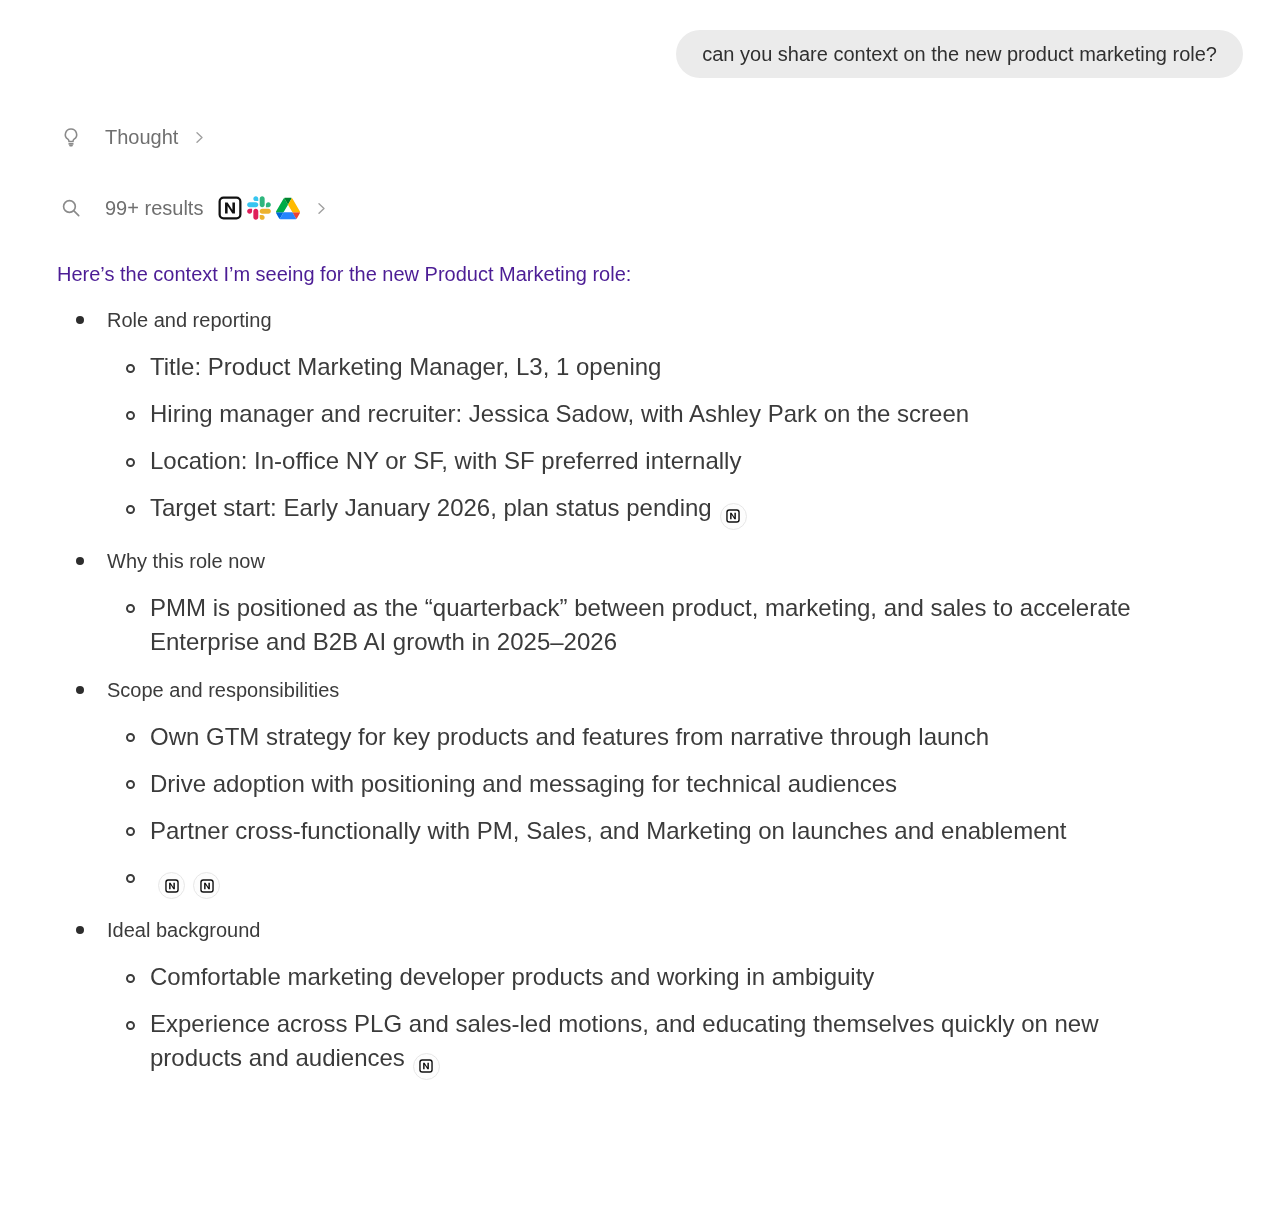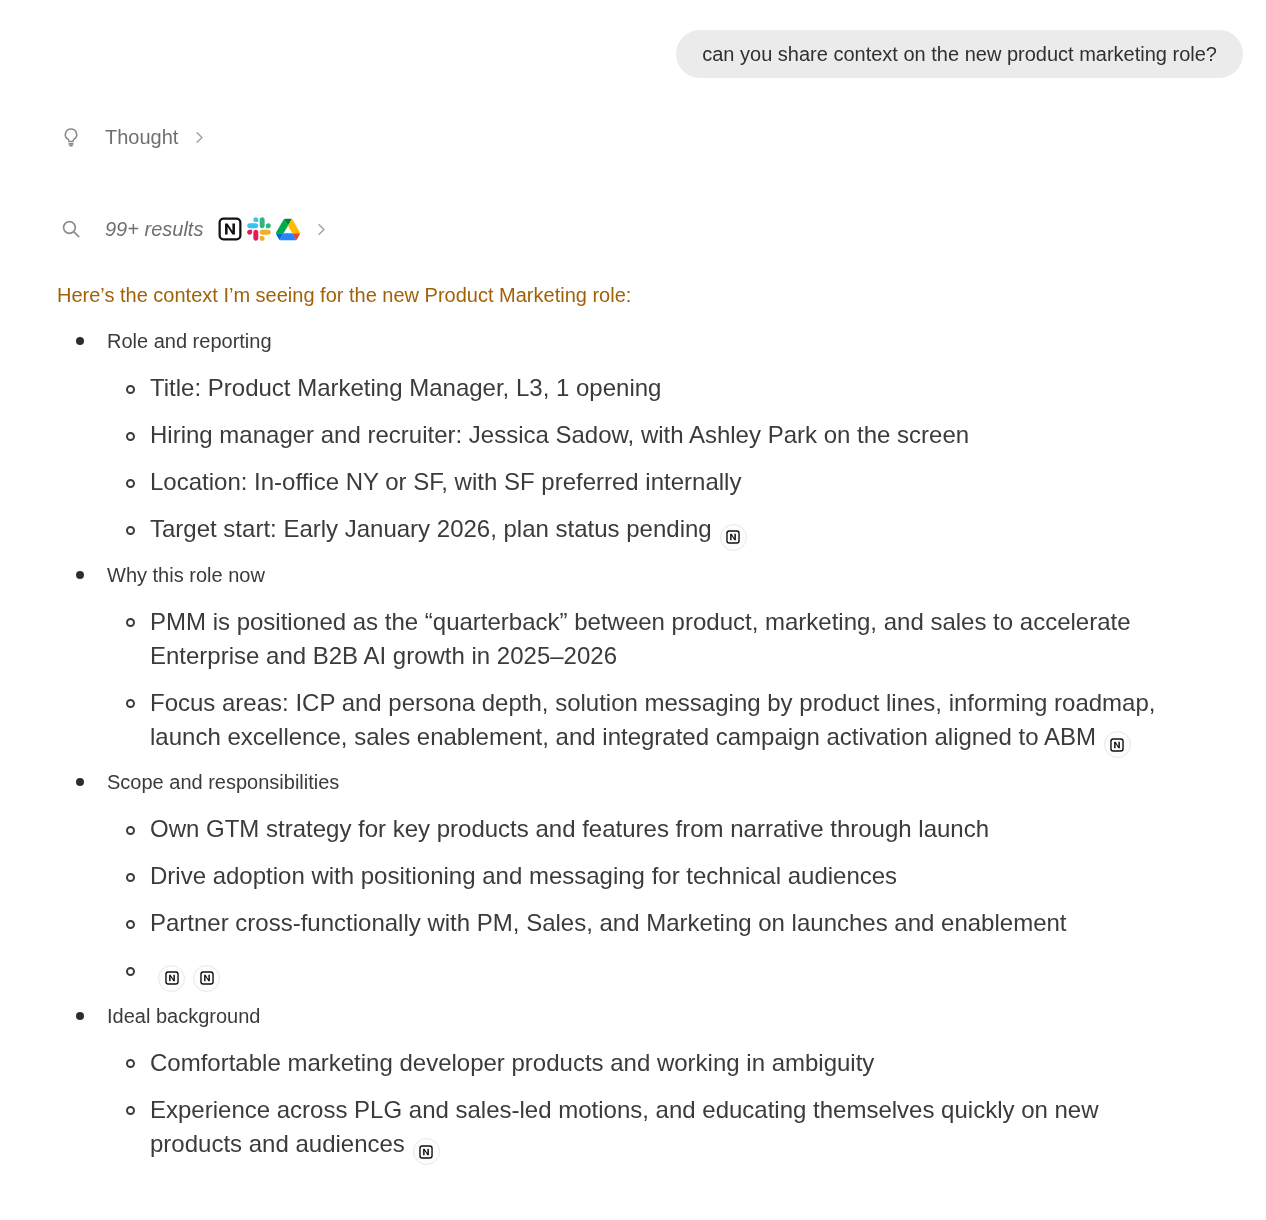--- a/index.html
+++ b/index.html
@@ -29,39 +29,39 @@
   }
   
   .tool-row {
     display: flex; align-items: center;
     height: 26px;
     padding-left: 3px;
     cursor: pointer;
     user-select: none;
   }
   .tool-row.thought { margin-top: 46px; }
-  .tool-row.results { margin-top: 66px; font-style: italic; }
+  .tool-row.results { margin-top: 45px; }
   .tool-icon { width: 22px; height: 22px; margin-right: 23px; display: inline-flex; }
   .tool-icon svg { width: 22px; height: 22px; }
   .tool-label { font-size: 20px; color: #6f6f6f; }
   .chevron { display: inline-flex; margin-left: 14px; }
   .chevron svg { width: 15px; height: 15px; }
   .source-icons { display: inline-flex; align-items: center; gap: 5px; margin-left: 15px; }
   .source-icon { display: inline-flex; width: 24px; height: 24px; align-items: center; justify-content: center; }
   .source-icon svg { width: 24px; height: 24px; }
   .source-icon.drive svg { width: 26px; height: 23px; }
   
   .intro {
     margin-top: 36px;
     font-size: 20px;
     line-height: 34px;
-    color: #a16207;
+    color: #4c1d95;
   }
   ul.l1 { list-style: none; margin-top: 12px; }
-  ul.l1 > li.li1 { position: relative; padding-left: 50px; margin-top: 7px; font-size: 20px; line-height: 34px; }
+  ul.l1 > li.li1 { position: relative; padding-left: 50px; margin-top: 14px; font-size: 20px; line-height: 34px; }
   ul.l1 > li.li1:first-child { margin-top: 11px; }
   ul.l1 > li.li1::before {
     content: "";
     position: absolute; left: 19px; top: 13px;
     width: 8px; height: 8px; border-radius: 50%;
     background: #2d2d2d;
   }
   ul.l2 { list-style: none; }
   ul.l2 > li.li2 {
     position: relative;
@@ -168,26 +168,20 @@
           <li class="li2"><span class="li2-text">Location: In-office NY or SF, with SF preferred internally</span></li>
           <li class="li2"><span class="li2-text">Target start: Early January 2026, plan status pending</span><span class="cite">
               <svg viewBox="0 0 16 16">
                 <rect x="1.1" y="1.1" width="13.8" height="13.8" rx="2.6" fill="#ffffff" stroke="#111111" stroke-width="1.6"></rect>
                 <path d="M4.7 11.7 V4.3 h1.7 l3.2 5 V4.3 h1.7 v7.4 H9.6 L6.4 6.7 v5 z" fill="#111111"></path>
               </svg>
             </span></li>
         </ul></li>
       <li class="li1"><span class="li1-text">Why this role now</span><ul class="l2">
           <li class="li2"><span class="li2-text">PMM is positioned as the “quarterback” between product, marketing, and sales to accelerate Enterprise and B2B AI growth in 2025–2026</span></li>
-          <li class="li2"><span class="li2-text">Focus areas: ICP and persona depth, solution messaging by product lines, informing roadmap, launch excellence, sales enablement, and integrated campaign activation aligned to ABM</span><span class="cite">
-              <svg viewBox="0 0 16 16">
-                <rect x="1.1" y="1.1" width="13.8" height="13.8" rx="2.6" fill="#ffffff" stroke="#111111" stroke-width="1.6"></rect>
-                <path d="M4.7 11.7 V4.3 h1.7 l3.2 5 V4.3 h1.7 v7.4 H9.6 L6.4 6.7 v5 z" fill="#111111"></path>
-              </svg>
-            </span></li>
         </ul></li>
       <li class="li1"><span class="li1-text">Scope and responsibilities</span><ul class="l2">
           <li class="li2"><span class="li2-text">Own GTM strategy for key products and features from narrative through launch</span></li>
           <li class="li2"><span class="li2-text">Drive adoption with positioning and messaging for technical audiences</span></li>
           <li class="li2"><span class="li2-text">Partner cross-functionally with PM, Sales, and Marketing on launches and enablement</span></li>
           <li class="li2"><span class="cite">
               <svg viewBox="0 0 16 16">
                 <rect x="1.1" y="1.1" width="13.8" height="13.8" rx="2.6" fill="#ffffff" stroke="#111111" stroke-width="1.6"></rect>
                 <path d="M4.7 11.7 V4.3 h1.7 l3.2 5 V4.3 h1.7 v7.4 H9.6 L6.4 6.7 v5 z" fill="#111111"></path>
               </svg>

